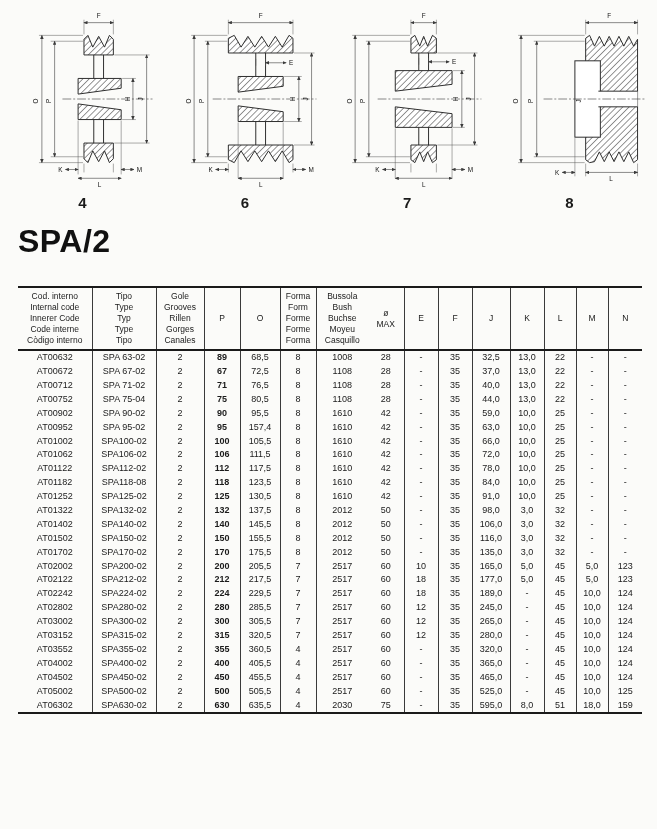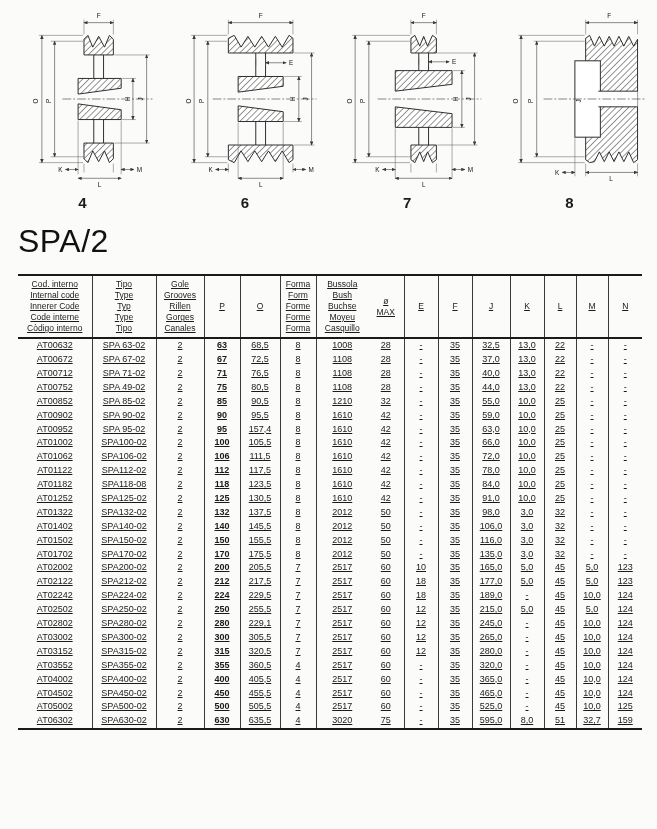--- a/index.html
+++ b/index.html
@@ -27,31 +27,30 @@
   .ln{fill:none;stroke:#2a2a2a;stroke-width:1;}
   .lnr{fill:#ffffff;stroke:#2a2a2a;stroke-width:1;}
   .dim{stroke:#3a3a3a;stroke-width:.6;fill:none;
        marker-start:url(#arr);marker-end:url(#arr);}
   .ext{stroke:#555;stroke-width:.5;fill:none;}
   .cl{stroke:#333;stroke-width:.6;stroke-dasharray:9 2 2 2;fill:none;}
   text.dl{font-size:6.5px;fill:#111;font-family:"Liberation Sans",sans-serif;}
 
   
   h1.title{
-    margin:12px 0 14px 18px;
-    font-size:32px;font-weight:normal;letter-spacing:.5px;
+    margin:12px 0 26px 18px;
+    font-size:32px;font-weight:bold;letter-spacing:.5px;
     color:#111;
   }
 
   
   table.cat{
     border-collapse:collapse;table-layout:fixed;
     width:622px;margin:12px 17px 0 18px;
     border-bottom:2px solid #1a1a1a;
-    text-decoration:underline;
   }
   table.cat th,table.cat td{
     border-left:1px solid #3a3a3a;
     text-align:center;vertical-align:middle;
     padding:0 1px;
   }
   table.cat th:first-child,table.cat td:first-child{border-left:none;}
   table.cat th.nl,table.cat td.nl{border-left:none;}
   table.cat thead th{
     border-top:2px solid #1a1a1a;
@@ -282,21 +281,21 @@
         <th>L</th>
         <th>M</th>
         <th>N</th>
       </tr>
     </thead>
     <tbody>
     <tr>
       <td>AT00632</td>
       <td>SPA 63-02</td>
       <td>2</td>
-      <td class="b">63</td>
+      <td class="b">89</td>
       <td>68,5</td>
       <td>8</td>
       <td>1008</td>
       <td class="nl">28</td>
       <td>-</td>
       <td>35</td>
       <td>32,5</td>
       <td>13,0</td>
       <td>22</td>
       <td>-</td>
@@ -334,54 +333,37 @@
       <td>35</td>
       <td>40,0</td>
       <td>13,0</td>
       <td>22</td>
       <td>-</td>
       <td>-</td>
     </tr>
 
     <tr>
       <td>AT00752</td>
-      <td>SPA 49-02</td>
+      <td>SPA 75-04</td>
       <td>2</td>
       <td class="b">75</td>
       <td>80,5</td>
       <td>8</td>
       <td>1108</td>
       <td class="nl">28</td>
       <td>-</td>
       <td>35</td>
       <td>44,0</td>
       <td>13,0</td>
       <td>22</td>
       <td>-</td>
       <td>-</td>
     </tr>
 
 
-    <tr>
-      <td>AT00852</td>
-      <td>SPA 85-02</td>
-      <td>2</td>
-      <td class="b">85</td>
-      <td>90,5</td>
-      <td>8</td>
-      <td>1210</td>
-      <td class="nl">32</td>
-      <td>-</td>
-      <td>35</td>
-      <td>55,0</td>
-      <td>10,0</td>
-      <td>25</td>
-      <td>-</td>
-      <td>-</td>
-    </tr>
 
     <tr>
       <td>AT00902</td>
       <td>SPA 90-02</td>
       <td>2</td>
       <td class="b">90</td>
       <td>95,5</td>
       <td>8</td>
       <td>1610</td>
       <td class="nl">42</td>
@@ -625,44 +607,27 @@
       <td>18</td>
       <td>35</td>
       <td>189,0</td>
       <td>-</td>
       <td>45</td>
       <td>10,0</td>
       <td>124</td>
     </tr>
 
 
-    <tr>
-      <td>AT02502</td>
-      <td>SPA250-02</td>
-      <td>2</td>
-      <td class="b">250</td>
-      <td>255,5</td>
-      <td>7</td>
-      <td>2517</td>
-      <td class="nl">60</td>
-      <td>12</td>
-      <td>35</td>
-      <td>215,0</td>
-      <td>5,0</td>
-      <td>45</td>
-      <td>5,0</td>
-      <td>124</td>
-    </tr>
 
     <tr>
       <td>AT02802</td>
       <td>SPA280-02</td>
       <td>2</td>
       <td class="b">280</td>
-      <td>229,1</td>
+      <td>285,5</td>
       <td>7</td>
       <td>2517</td>
       <td class="nl">60</td>
       <td>12</td>
       <td>35</td>
       <td>245,0</td>
       <td>-</td>
       <td>45</td>
       <td>10,0</td>
       <td>124</td>
@@ -776,26 +741,26 @@
       <td>125</td>
     </tr>
 
     <tr>
       <td>AT06302</td>
       <td>SPA630-02</td>
       <td>2</td>
       <td class="b">630</td>
       <td>635,5</td>
       <td>4</td>
-      <td>3020</td>
+      <td>2030</td>
       <td class="nl">75</td>
       <td>-</td>
       <td>35</td>
       <td>595,0</td>
       <td>8,0</td>
       <td>51</td>
-      <td>32,7</td>
+      <td>18,0</td>
       <td>159</td>
     </tr>
   </tbody>
   </table>
 
 </div>
 
 </body></html>

